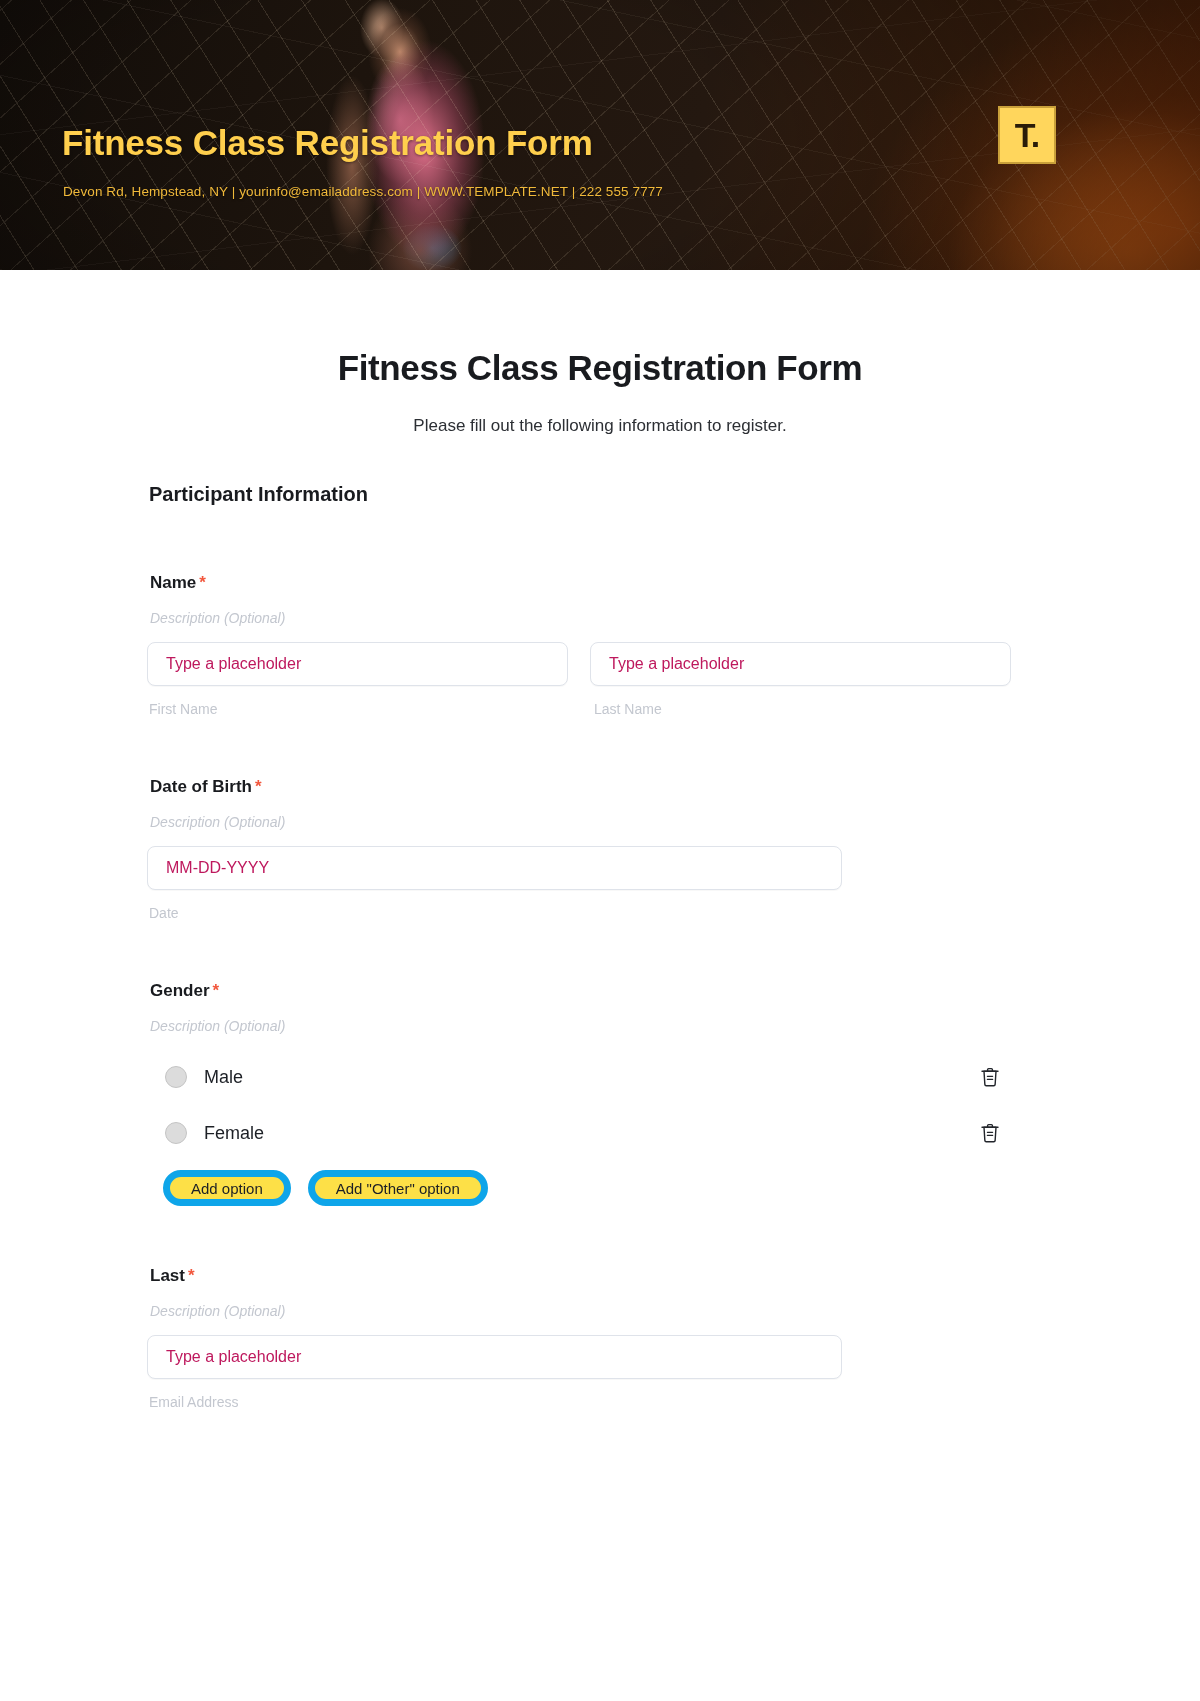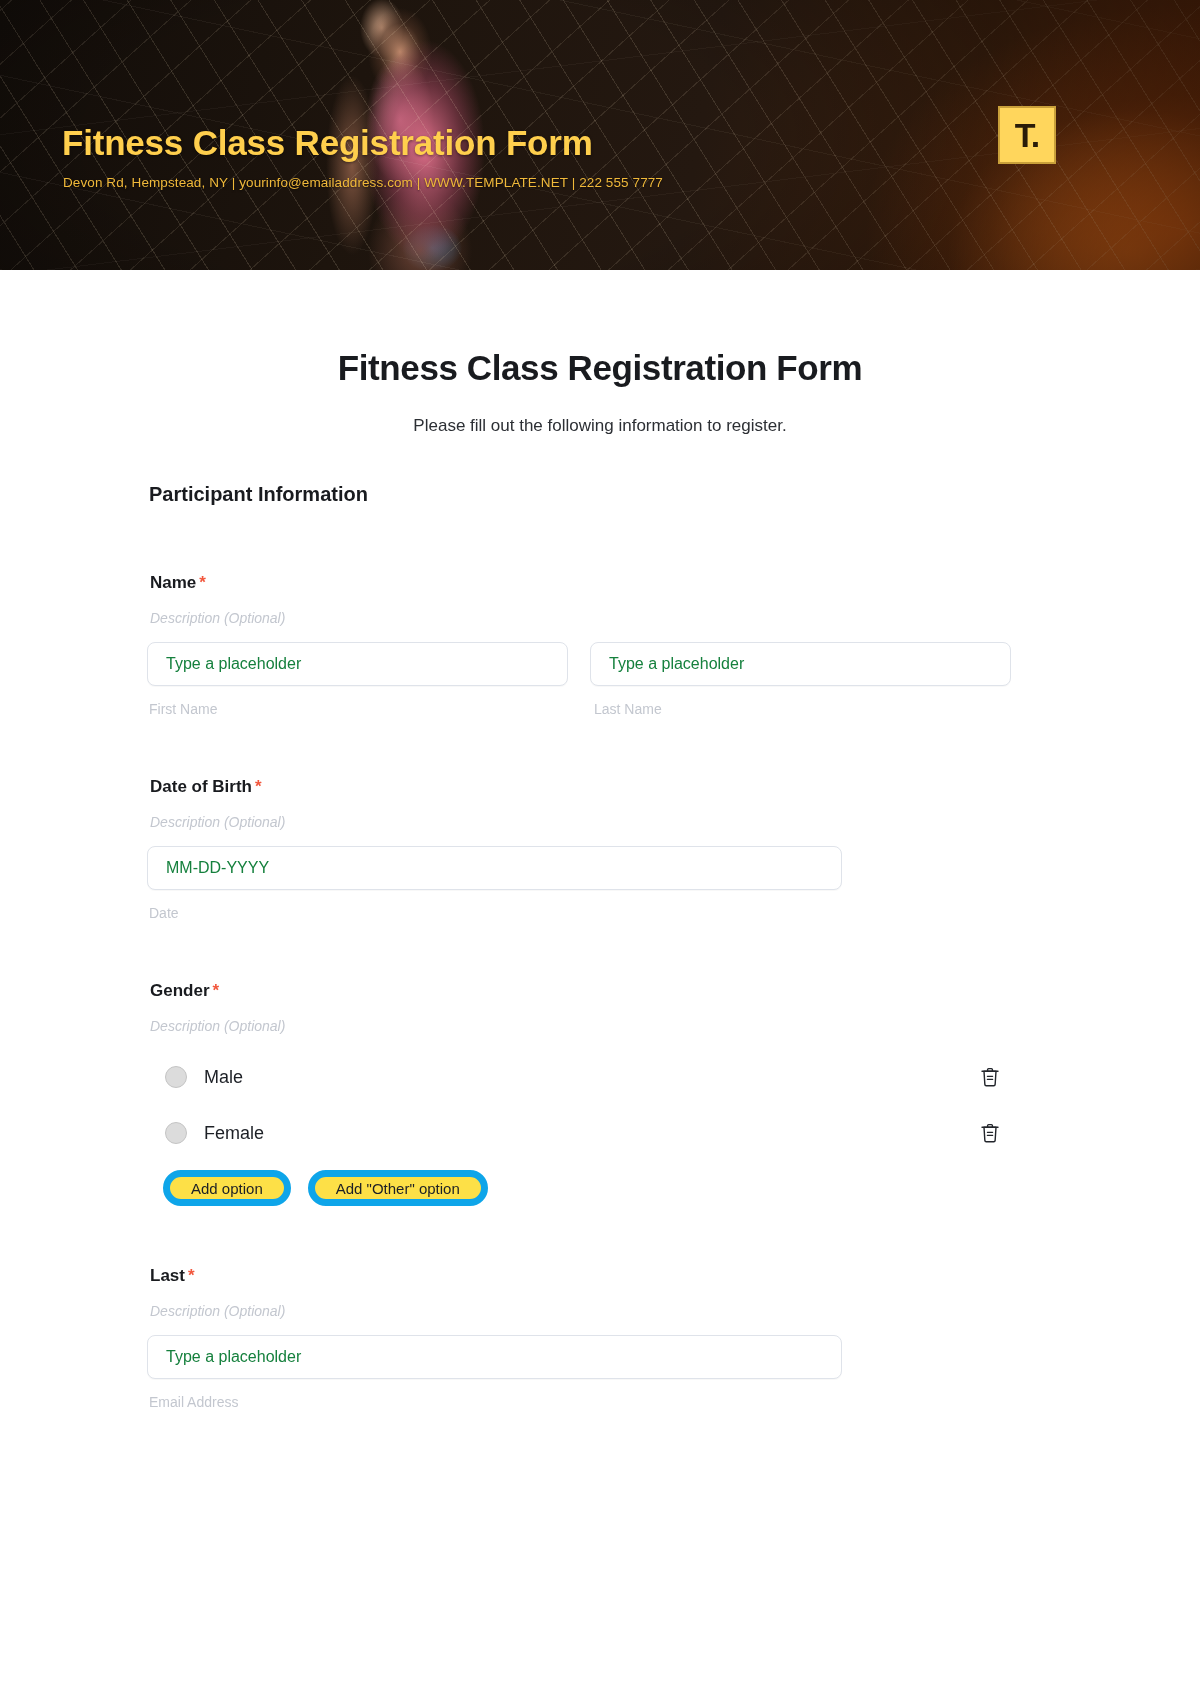--- a/index.html
+++ b/index.html
@@ -71,21 +71,21 @@
     font-size: 35px;
     font-weight: 700;
     color: #ffcf4d;
     letter-spacing: -0.2px;
     white-space: nowrap;
     text-shadow: 0 1px 3px rgba(0,0,0,0.45);
   }
   .banner-contact {
     position: absolute;
     left: 63px;
-    top: 175px;
+    top: 184px;
     font-size: 13.5px;
     font-weight: 400;
     color: #f0b93a;
     white-space: nowrap;
     letter-spacing: 0.1px;
     text-shadow: 0 1px 2px rgba(0,0,0,0.5);
   }
 
   .logo-badge {
     position: absolute;
@@ -176,21 +176,21 @@
   }
   .text-input {
     height: 44px;
     border: 1px solid #dfe3ea;
     border-radius: 8px;
     background: #ffffff;
     display: flex;
     align-items: center;
     padding: 8px 18px;
     font-size: 16px;
-    color: #15803d;
+    color: #be185d;
     box-shadow: 0 1px 1px rgba(20,25,40,0.03);
   }
   .text-input.half { width: 421px; }
   .text-input.full { width: 695px; }
 
   .sub-label {
     font-size: 14px;
     color: #c3c7cf;
     margin-top: 15px;
     margin-left: 2px;

